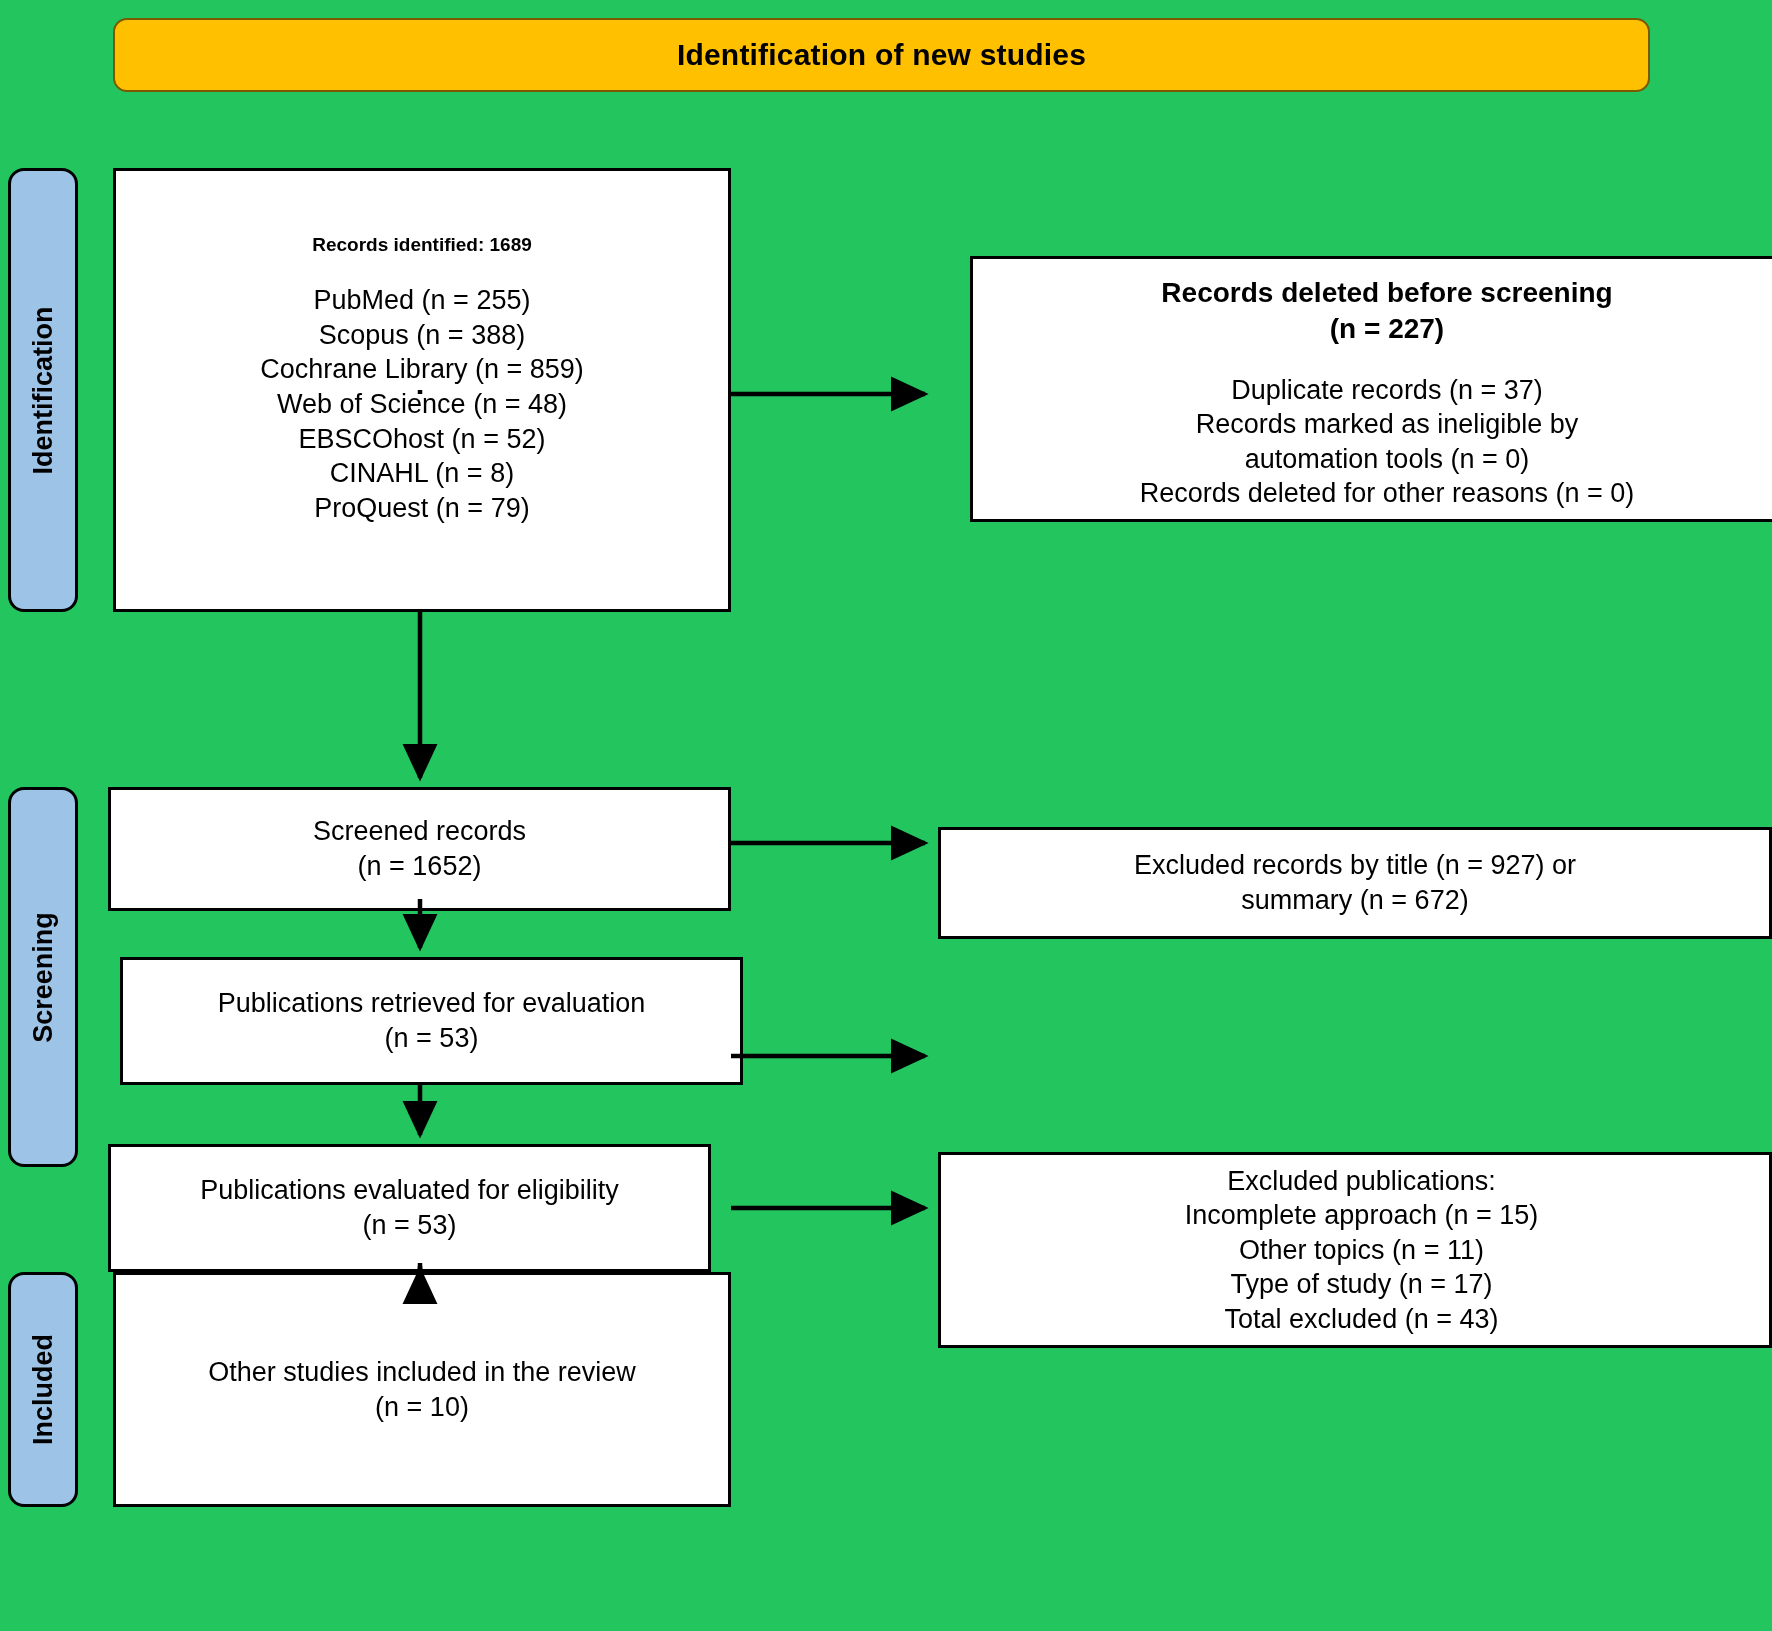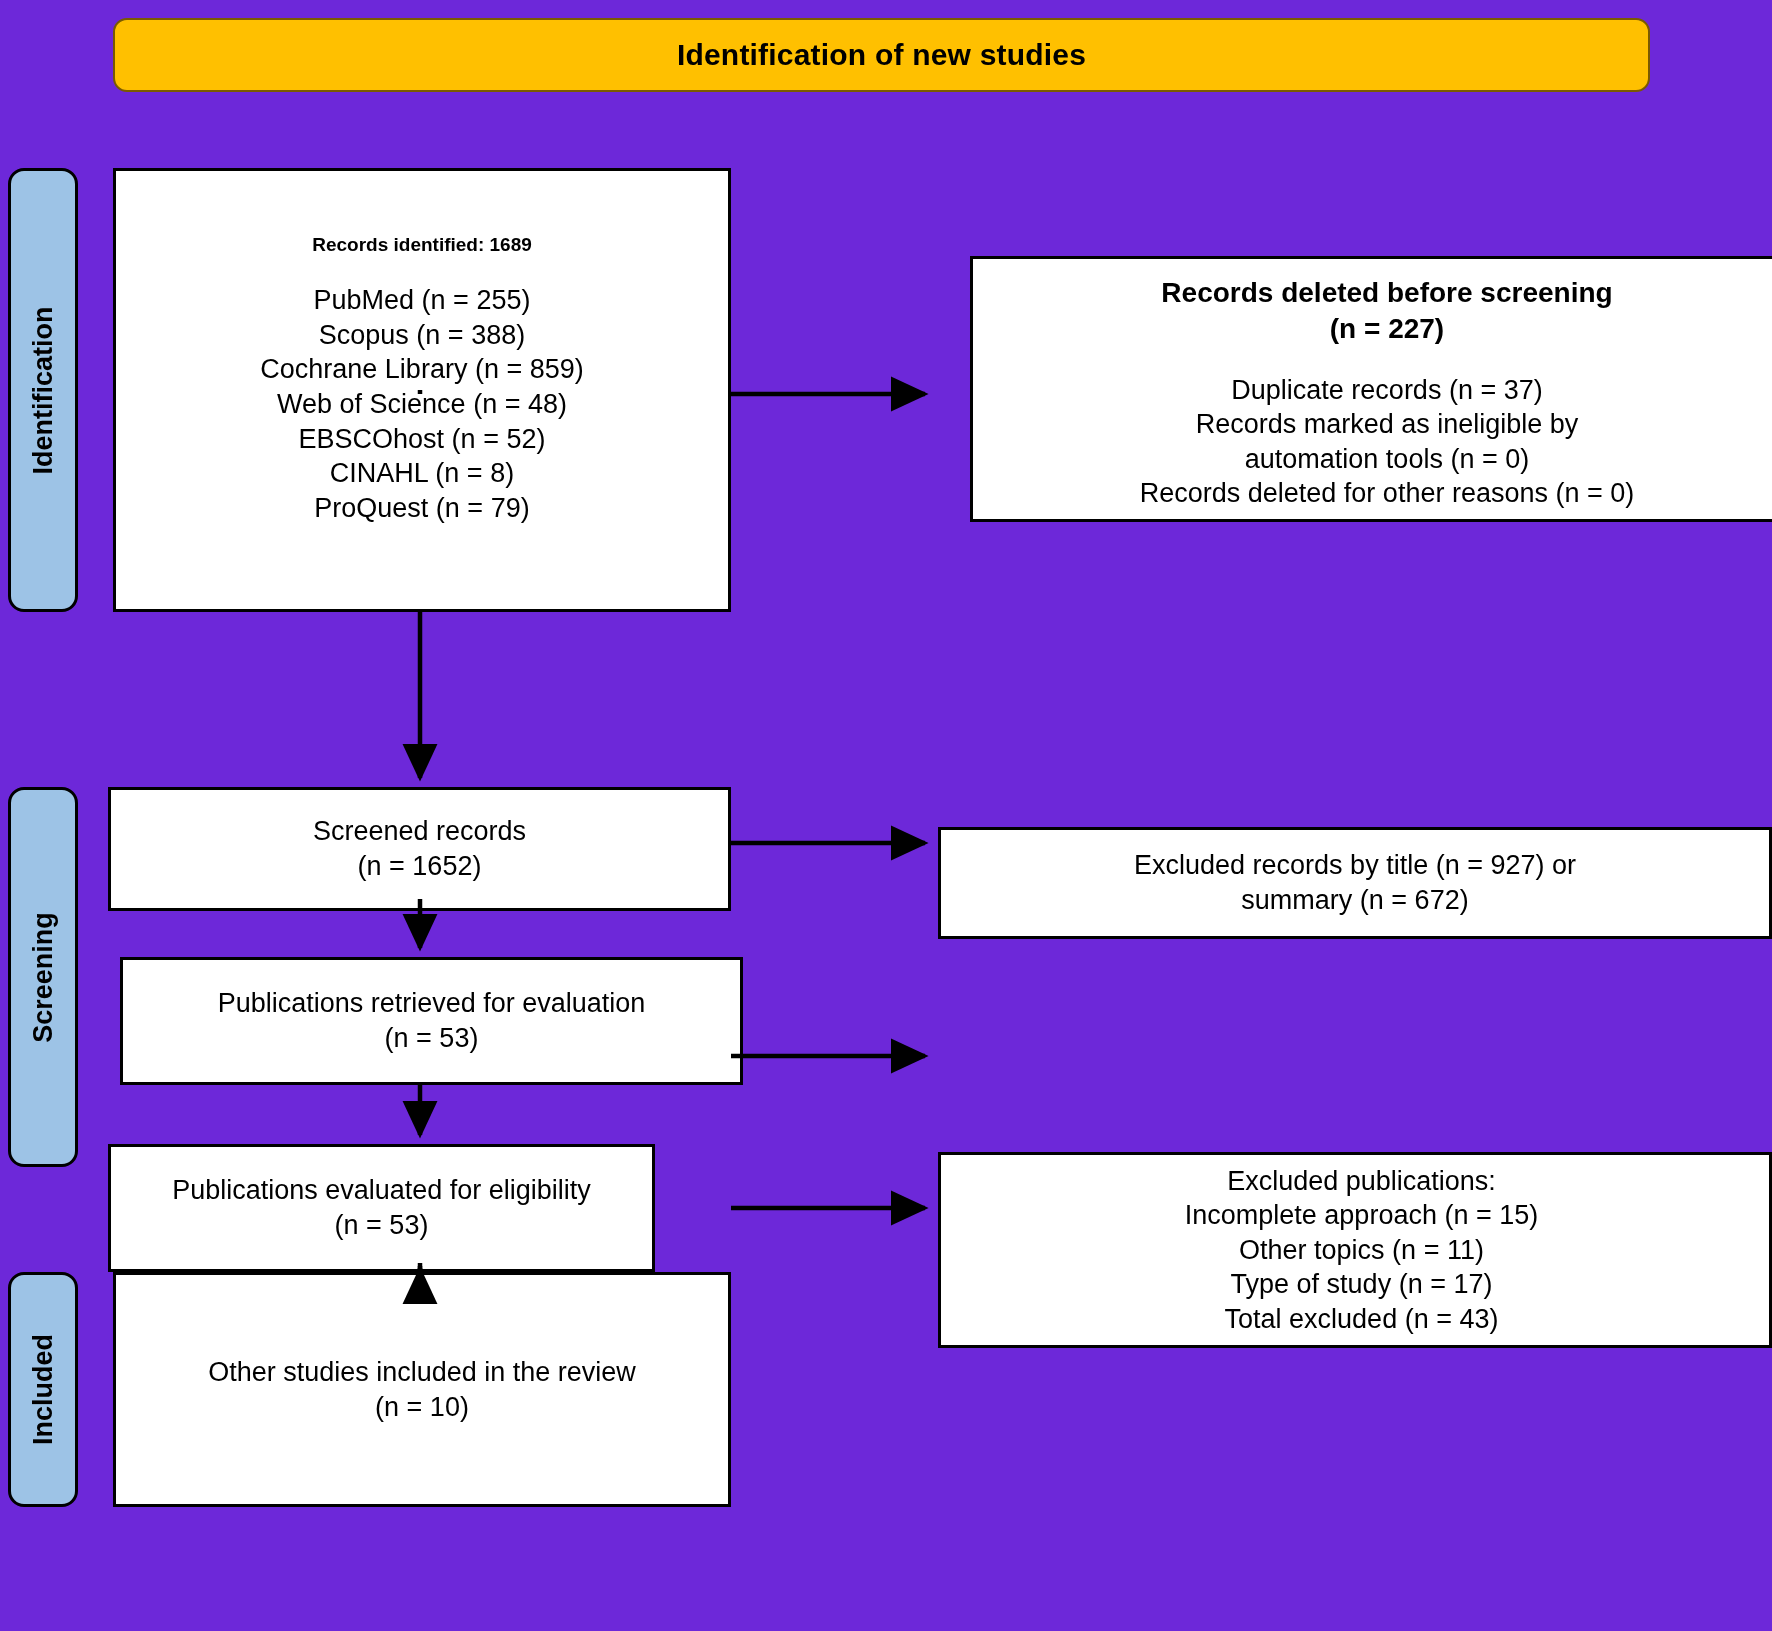--- a/index.html
+++ b/index.html
@@ -11,21 +11,21 @@
   }
   body {
     font-family: "Liberation Sans", sans-serif;
     color: #000000;
   }
 
   #page {
     position: relative;
     width: 1772px;
     height: 1631px;
-    background: #6d28d9;
+    background: #22c55e;
     overflow: hidden;
   }
 
   
   .header-banner {
     position: absolute;
     left: 113px;
     top: 18px;
     width: 1537px;
     height: 74px;
@@ -106,21 +106,21 @@
 
   #box-retrieved {
     left: 108px; top: 957px; width: 623px; height: 128px; margin-left: 12px;
   }
 
   #box-not-recovered {
     left: 938px; top: 1000px; width: 834px; height: 112px;
   }
 
   #box-eligibility {
-    left: 108px; top: 1144px; width: 547px; height: 128px;
+    left: 108px; top: 1144px; width: 603px; height: 128px;
   }
 
   #box-excluded-pubs {
     left: 938px; top: 1152px; width: 834px; height: 196px; padding-left: 23px;
   }
 
   #box-included {
     left: 113px; top: 1272px; width: 618px; height: 235px;
   }
 

